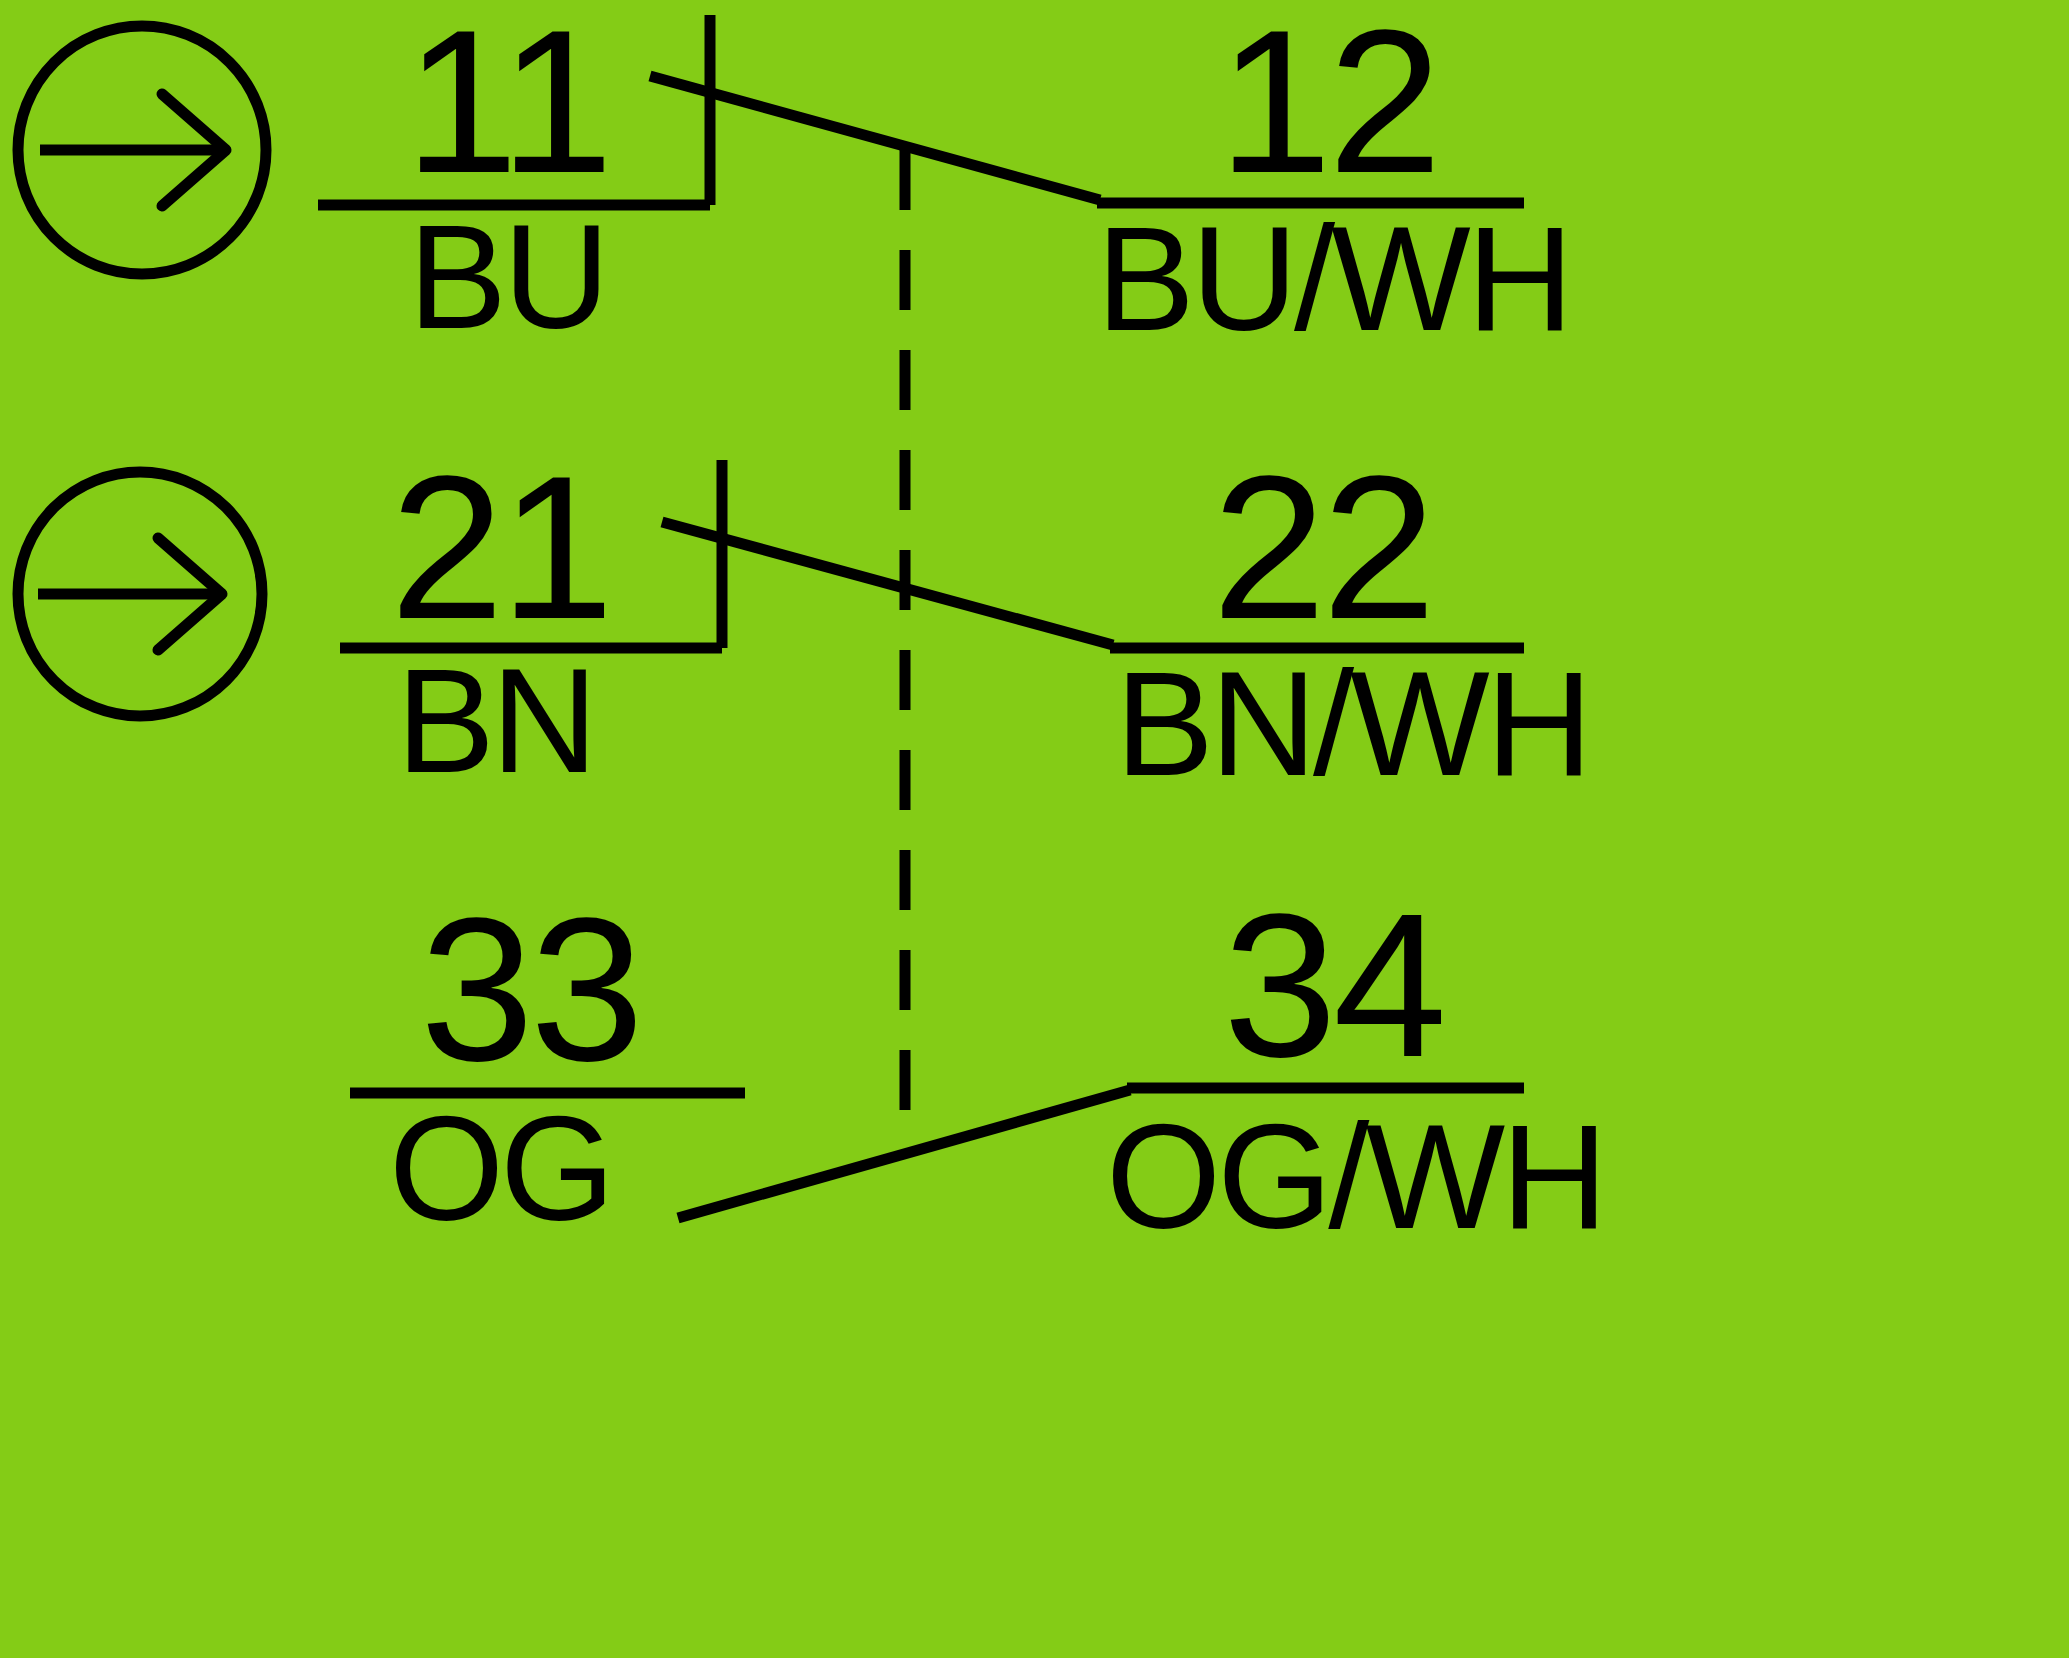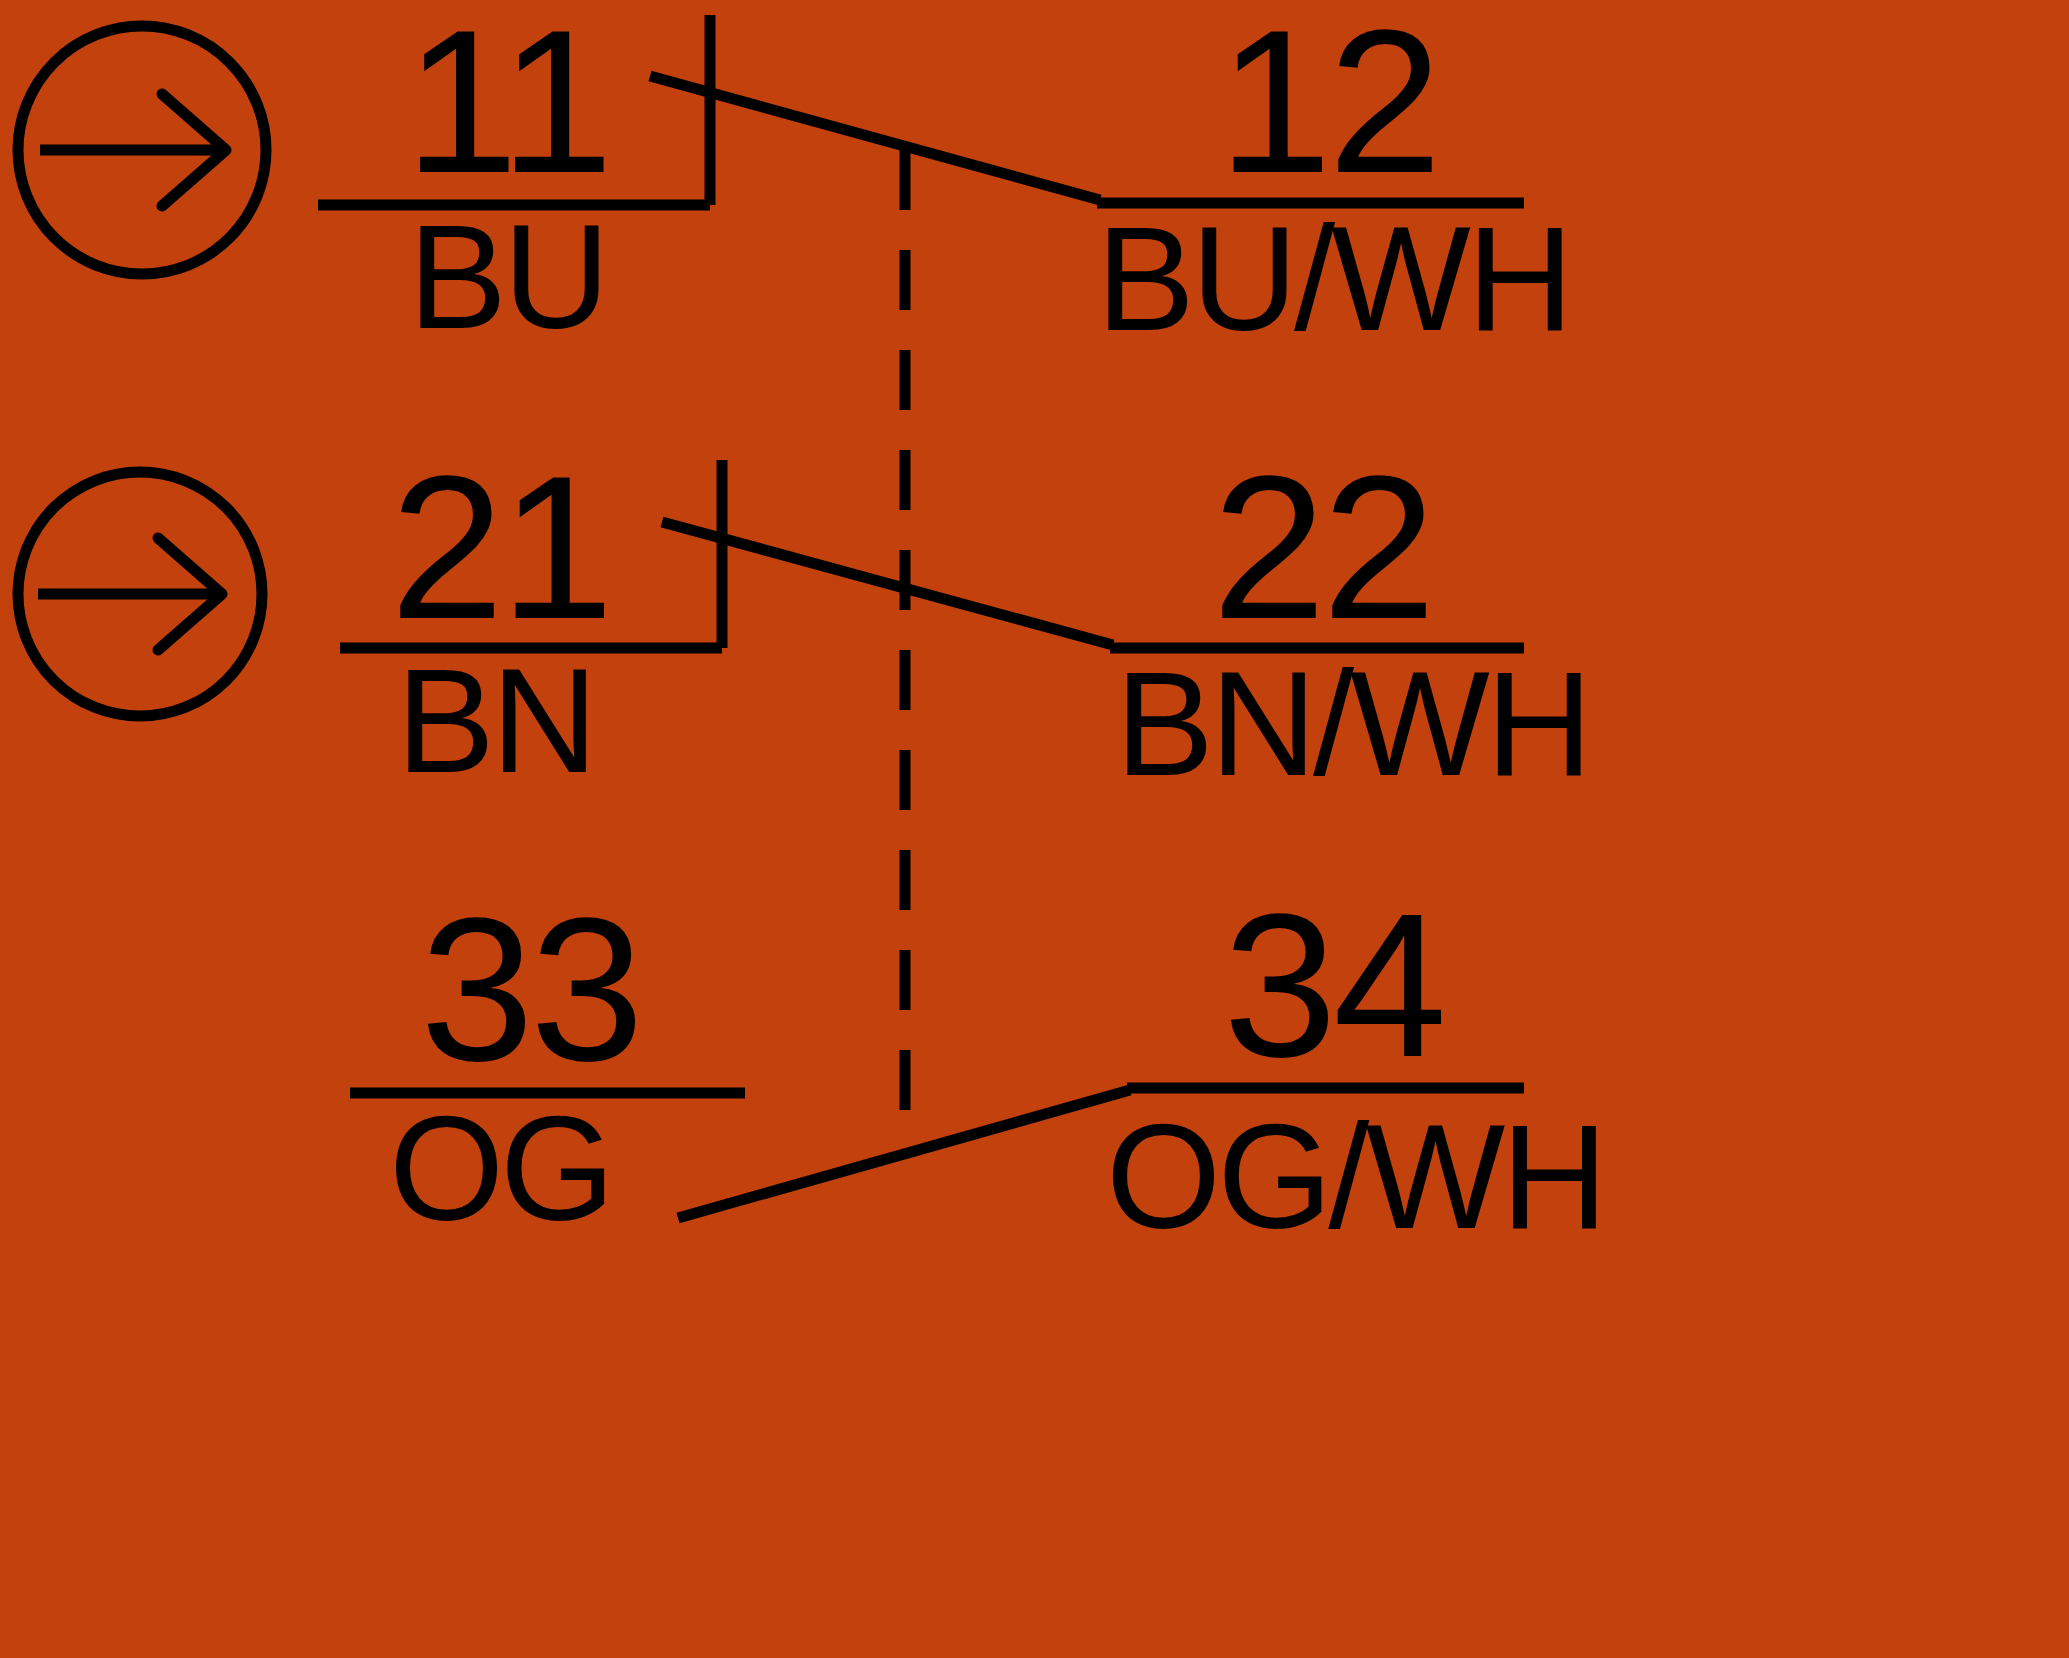--- a/index.html
+++ b/index.html
@@ -5,21 +5,21 @@
   html, body {
     margin: 0;
     padding: 0;
     background: #ffffff;
     width: 100%;
     height: 100%;
   }
   .diagram-wrap {
     width: 100vw;
     height: 100vh;
-    background: #c2410c;
+    background: #84cc16;
   }
   svg {
     display: block;
     width: 100%;
     height: 100%;
   }
   .wire {
     stroke: #000000;
     stroke-width: 11;
     fill: none;

